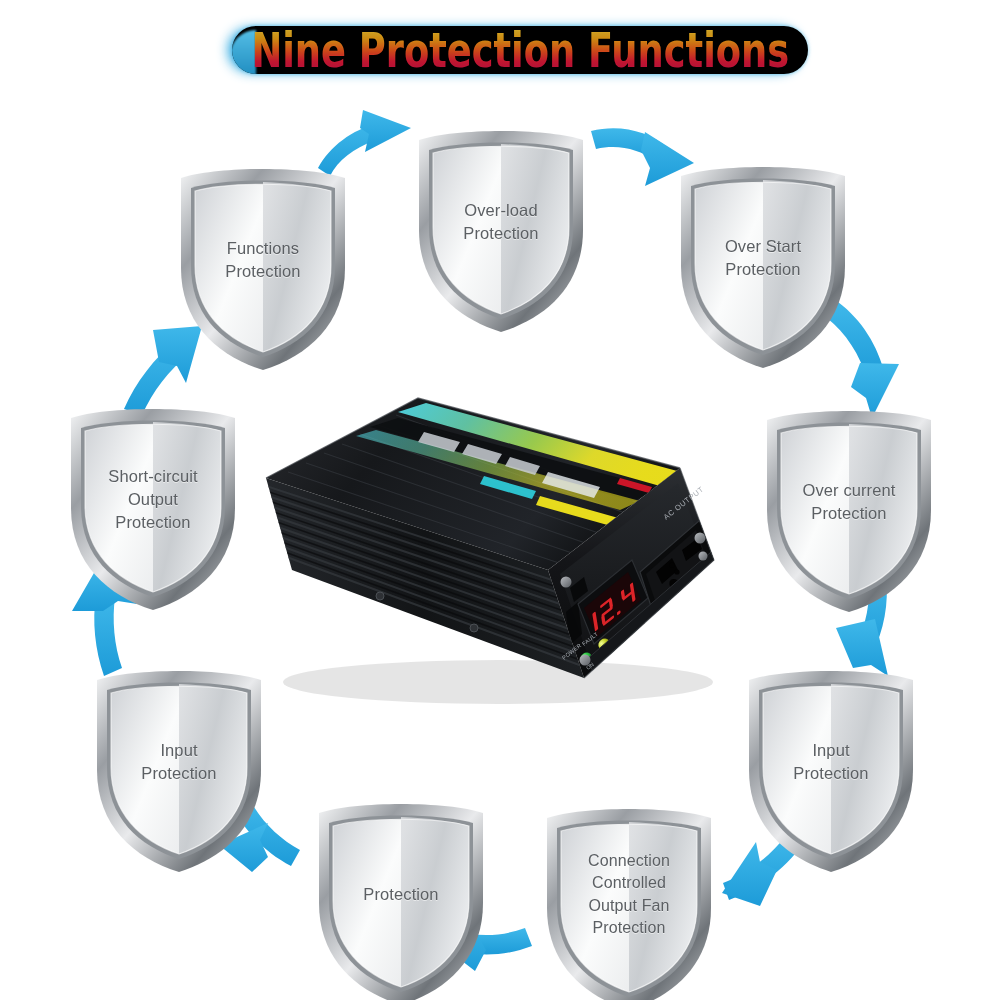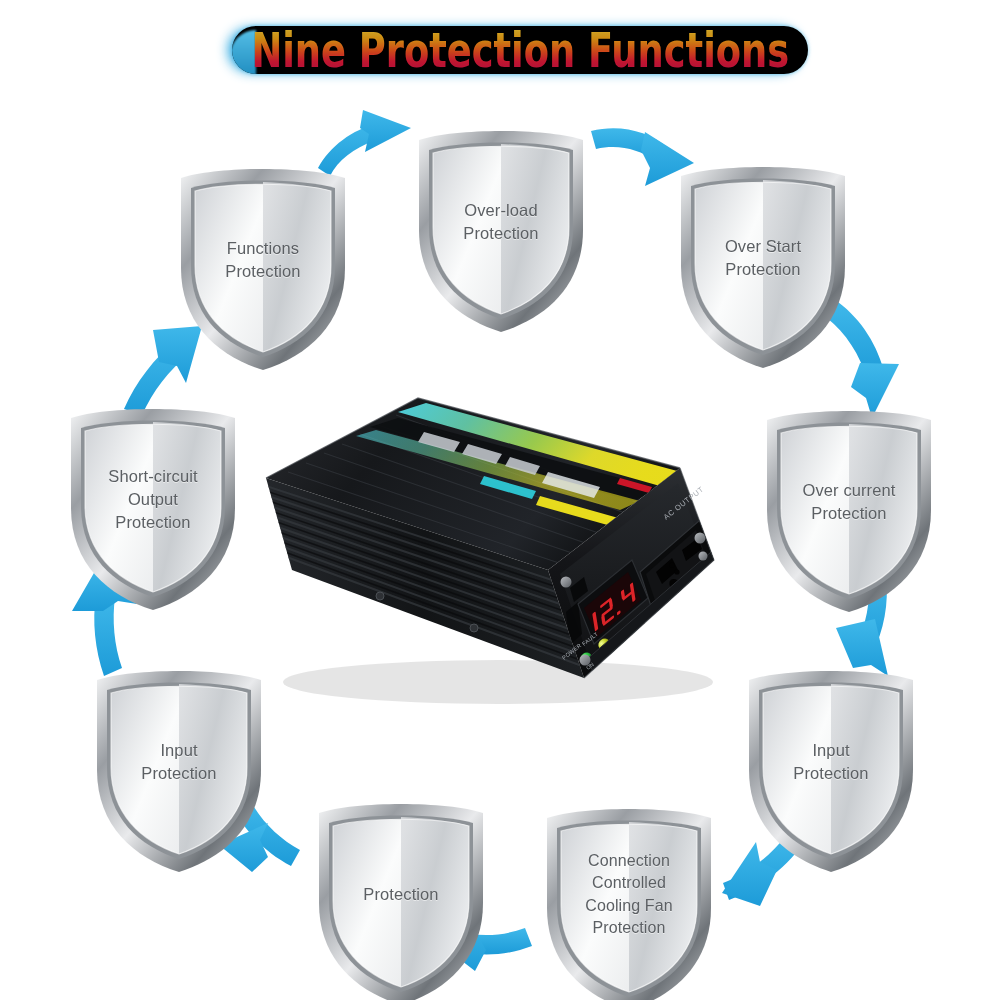--- a/index.html
+++ b/index.html
@@ -424,21 +424,21 @@
     <svg viewBox="0 0 182 215">
       <path d="M9,18 C45,6 137,6 173,18 L173,108 C173,164 136,196 91,210 C46,196 9,164 9,108 Z" fill="url(#sgOuter1)"></path>
       <path d="M19,28 C52,18 130,18 163,28 L163,106 C163,156 131,184 91,197 C51,184 19,156 19,106 Z" fill="#8d9297"></path>
       <path d="M23,31 C54,22 128,22 159,31 L159,105 C159,152 129,179 91,192 C53,179 23,152 23,105 Z" fill="url(#sgInnerL1)"></path>
       <path d="M91,22 L91,192 C129,179 159,152 159,105 L159,31 C144,26.5 118,23 91,22 Z" fill="url(#sgInnerR1)" opacity="0.85"></path>
       <path d="M23,31 C54,22 128,22 159,31 L159,105 C159,152 129,179 91,192 C53,179 23,152 23,105 Z" fill="none" stroke="#ffffff" stroke-width="1.2" opacity="0.6"></path>
     </svg>
     <div class="label" style="margin-top:-26px;">
       <div>Connection</div>
       <div>Controlled</div>
-      <div>Cooling Fan</div>
+      <div>Output Fan</div>
       <div>Protection</div>
     </div>
   </div>
 
   <div class="shield" style="left:310px; top:795px;">
     <svg viewBox="0 0 182 215">
       <path d="M9,18 C45,6 137,6 173,18 L173,108 C173,164 136,196 91,210 C46,196 9,164 9,108 Z" fill="url(#sgOuter1)"></path>
       <path d="M19,28 C52,18 130,18 163,28 L163,106 C163,156 131,184 91,197 C51,184 19,156 19,106 Z" fill="#8d9297"></path>
       <path d="M23,31 C54,22 128,22 159,31 L159,105 C159,152 129,179 91,192 C53,179 23,152 23,105 Z" fill="url(#sgInnerL1)"></path>
       <path d="M91,22 L91,192 C129,179 159,152 159,105 L159,31 C144,26.5 118,23 91,22 Z" fill="url(#sgInnerR1)" opacity="0.85"></path>

